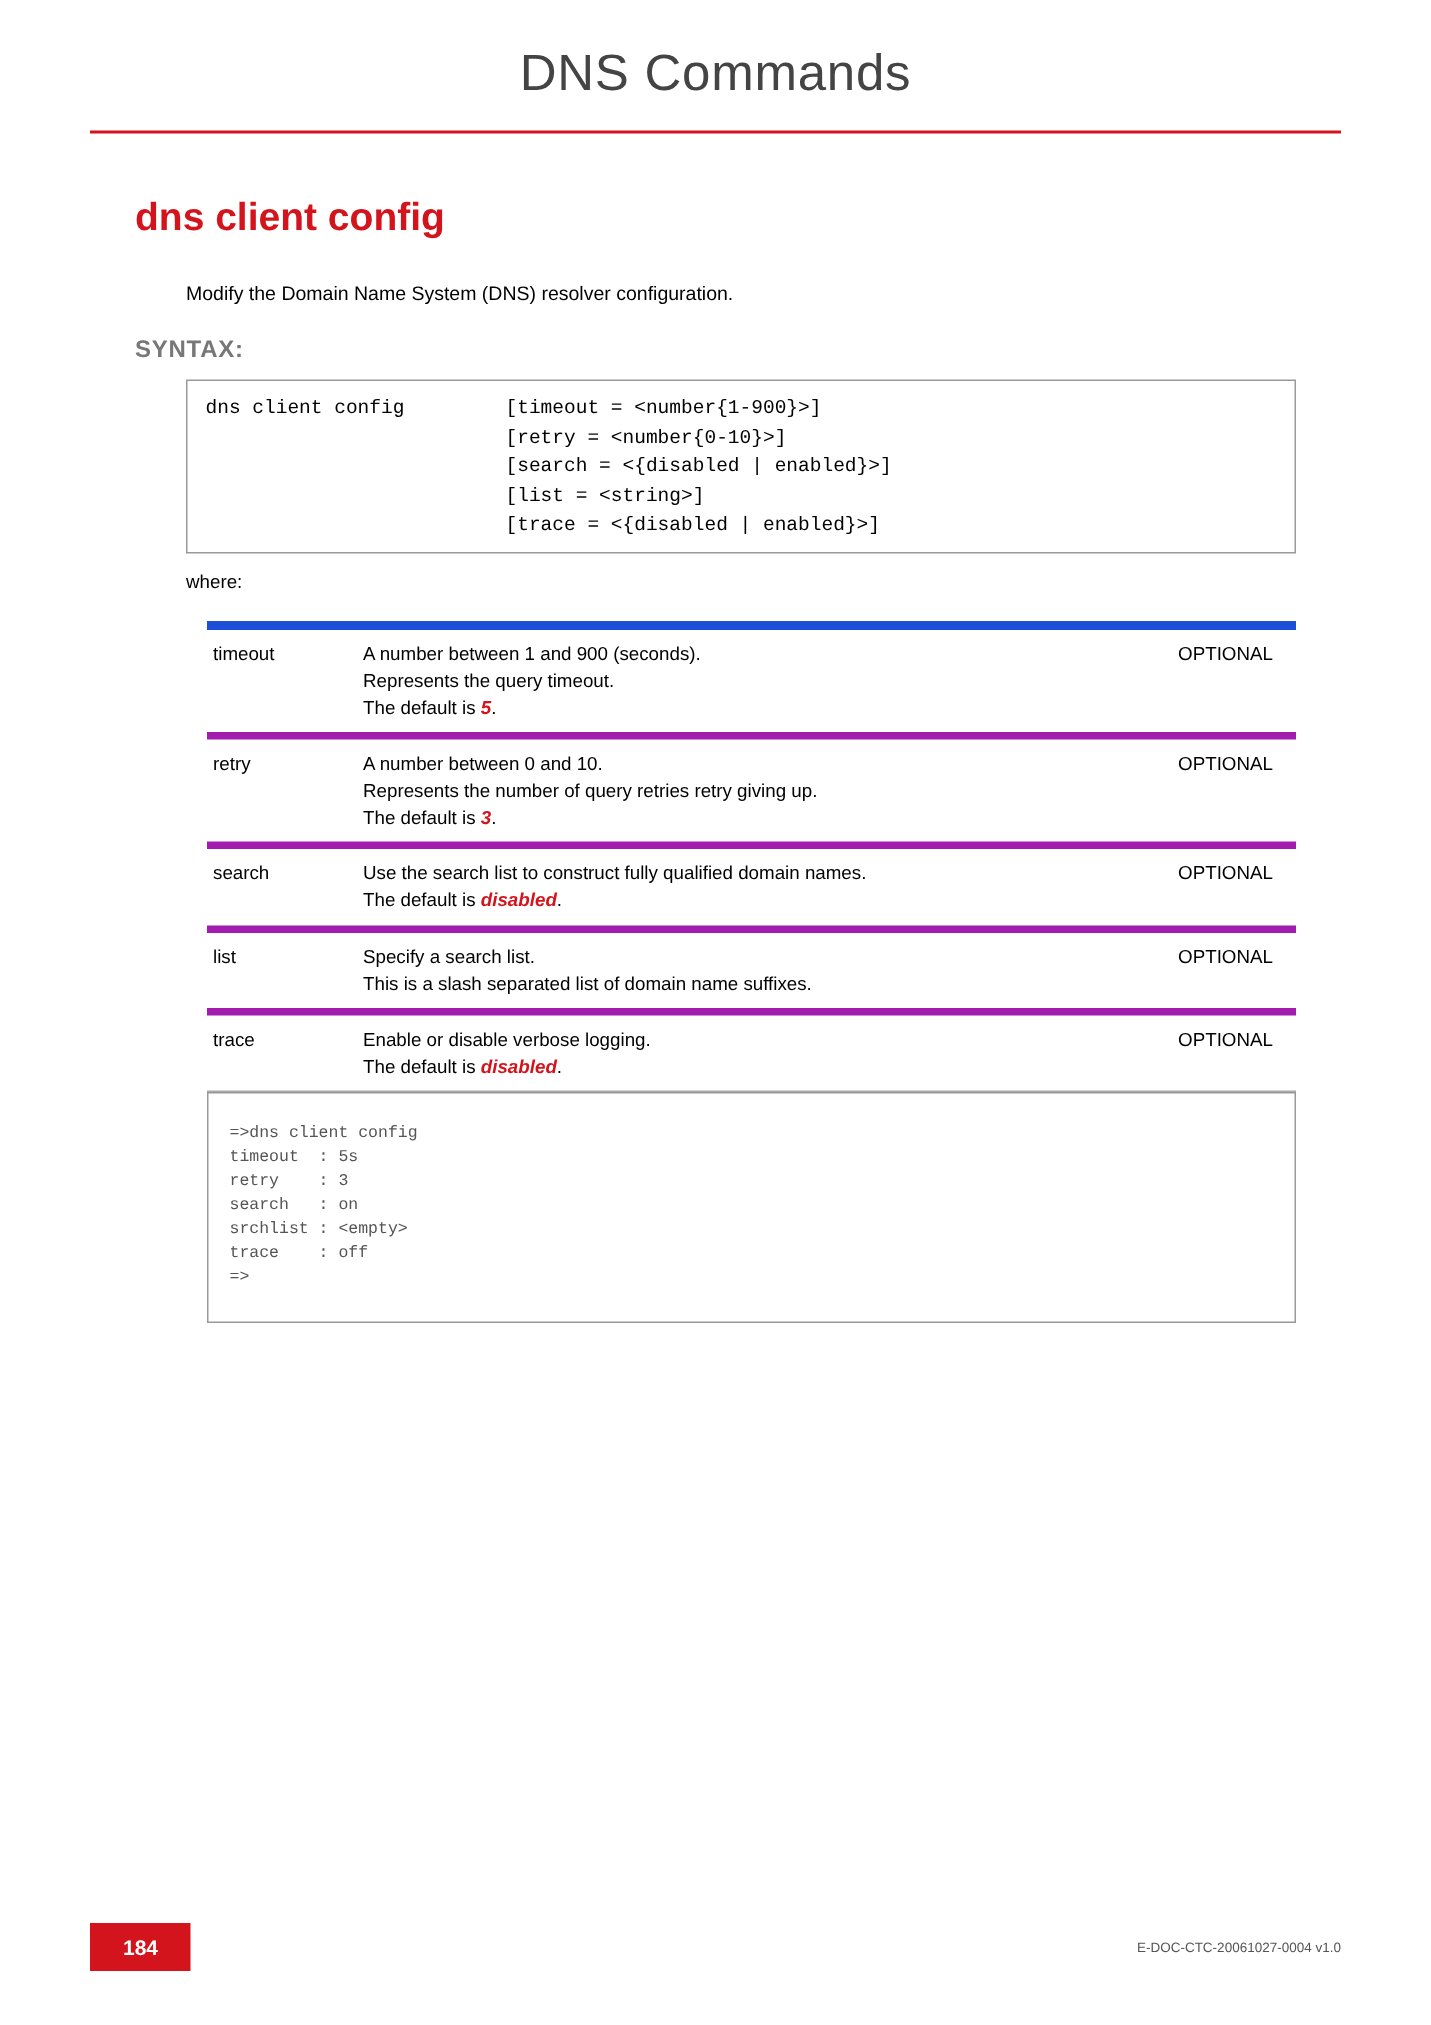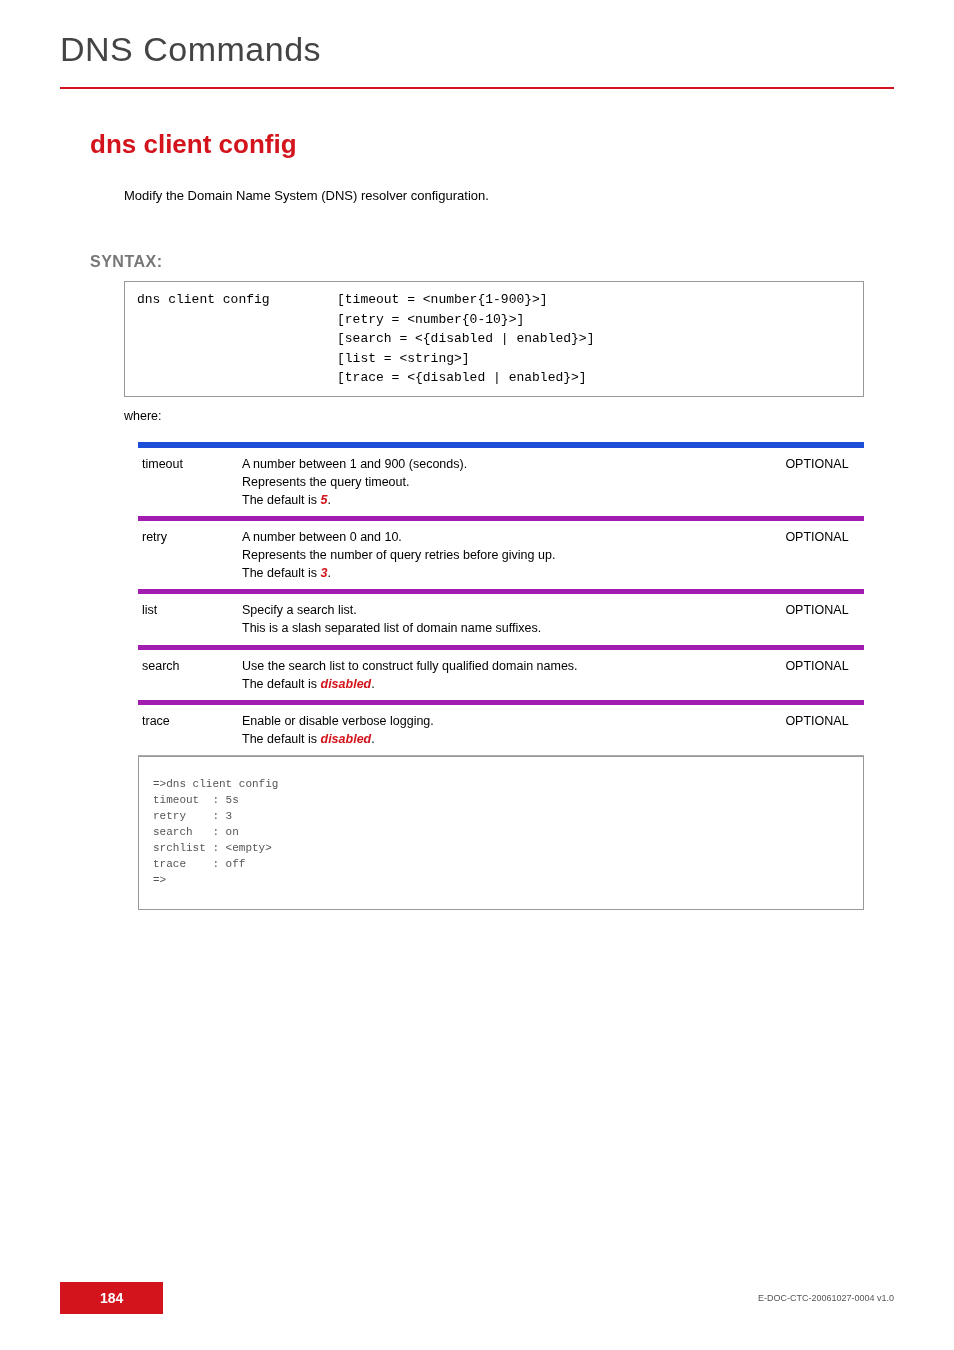--- a/index.html
+++ b/index.html
@@ -6,21 +6,21 @@
   body {
     font-family: Arial, Helvetica, sans-serif;
     background: #fff;
     width: 954px;
     height: 1350px;
     position: relative;
     color: #000;
   }
   .header {
     padding: 30px 60px 10px 60px;
-    text-align: left;
+    text-align: center;
   }
   .header-title {
     font-size: 34px;
     font-weight: 300;
     color: #444;
     letter-spacing: 0.5px;
   }
   .header-rule {
     margin: 8px 60px 0 60px;
     border: none;
@@ -32,21 +32,21 @@
   .cmd-title {
     font-size: 26px;
     font-weight: bold;
     color: #d4141c;
     margin-bottom: 28px;
   }
   .description {
     font-size: 13px;
     color: #000;
     margin-left: 34px;
-    margin-bottom: 50px;
+    margin-bottom: 22px;
   }
   .section-label {
     font-size: 16px;
     font-weight: bold;
     color: #777;
     letter-spacing: 0.5px;
     margin-bottom: 10px;
   }
   .syntax-box {
     border: 1px solid #999;
@@ -101,21 +101,21 @@
     padding: 0 60px;
     display: flex;
     justify-content: space-between;
     align-items: center;
   }
   .page-badge {
     background: #d4141c;
     color: #fff;
     font-weight: bold;
     font-size: 14px;
-    padding: 8px 40px;
+    padding: 8px 22px;
   }
   .doc-id {
     font-size: 9px;
     color: #555;
   }
 </style>
 </head>
 <body>
 
 <div class="header">
@@ -150,38 +150,38 @@
         <span>A number between 1 and 900 (seconds).</span><br>
         <span>Represents the query timeout.</span><br>
         <span>The default is </span><span class="em-red">5</span><span>.</span>
       </td>
       <td class="param-opt">OPTIONAL</td>
     </tr>
     <tr>
       <td class="param-name">retry</td>
       <td>
         <span>A number between 0 and 10.</span><br>
-        <span>Represents the number of query retries before giving up.</span><br>
+        <span>Represents the number of query retries retry giving up.</span><br>
         <span>The default is </span><span class="em-red">3</span><span>.</span>
+      </td>
+      <td class="param-opt">OPTIONAL</td>
+    </tr>
+    <tr>
+      <td class="param-name">search</td>
+      <td>
+        <span>Use the search list to construct fully qualified domain names.</span><br>
+        <span>The default is </span><span class="em-red">disabled</span><span>.</span>
       </td>
       <td class="param-opt">OPTIONAL</td>
     </tr>
     <tr>
       <td class="param-name">list</td>
       <td>
         <span>Specify a search list.</span><br>
         <span>This is a slash separated list of domain name suffixes.</span>
-      </td>
-      <td class="param-opt">OPTIONAL</td>
-    </tr>
-    <tr>
-      <td class="param-name">search</td>
-      <td>
-        <span>Use the search list to construct fully qualified domain names.</span><br>
-        <span>The default is </span><span class="em-red">disabled</span><span>.</span>
       </td>
       <td class="param-opt">OPTIONAL</td>
     </tr>
     <tr>
       <td class="param-name">trace</td>
       <td>
         <span>Enable or disable verbose logging.</span><br>
         <span>The default is </span><span class="em-red">disabled</span><span>.</span>
       </td>
       <td class="param-opt">OPTIONAL</td>

